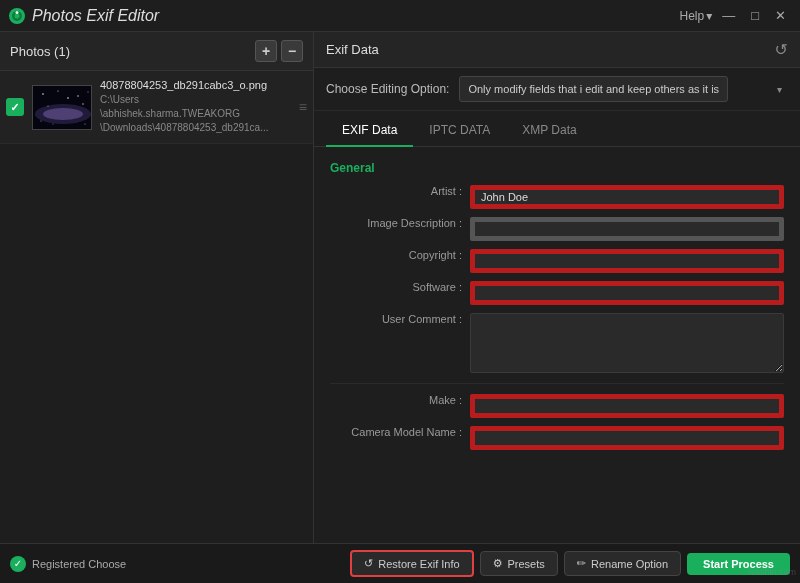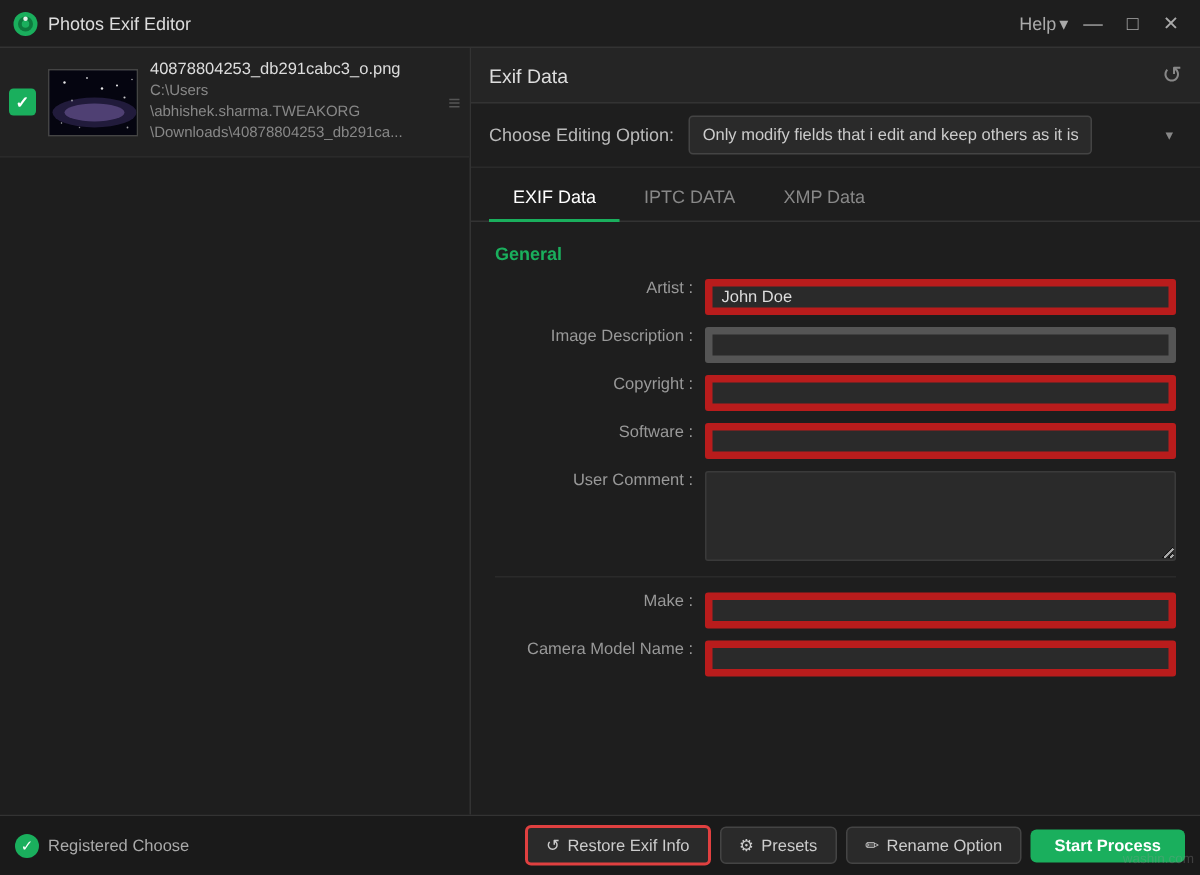--- a/index.html
+++ b/index.html
@@ -28,21 +28,22 @@
       display: flex;
       align-items: center;
       gap: 6px;
     }
     .app-icon {
       width: 18px;
       height: 18px;
     }
     .title-text {
       color: #ddd;
-      font-size: 12px;
+      font-size: 16px;
+      font-style: italic;
     }
     .title-bar-right {
       display: flex;
       align-items: center;
       gap: 4px;
     }
     .title-btn {
       background: none;
       border: none;
       color: #aaa;
@@ -423,20 +424,27 @@
     </button>
     <button class="title-btn">—</button>
     <button class="title-btn">□</button>
     <button class="title-btn close">✕</button>
   </div>
 </div>
 
 <div class="main-layout">
 
   <div class="left-panel">
+    <div class="photos-header">
+      <span class="photos-title">Photos (1)</span>
+      <div class="photos-actions">
+        <button class="icon-btn">+</button>
+        <button class="icon-btn">−</button>
+      </div>
+    </div>
 
     <div class="photo-item">
       <div class="photo-checkbox">
         <span>✓</span>
       </div>
       <div class="photo-thumb">
         <div class="photo-thumb-inner">
           
           <svg width="60" height="45">
             <rect width="60" height="45" fill="#050510"></rect>

